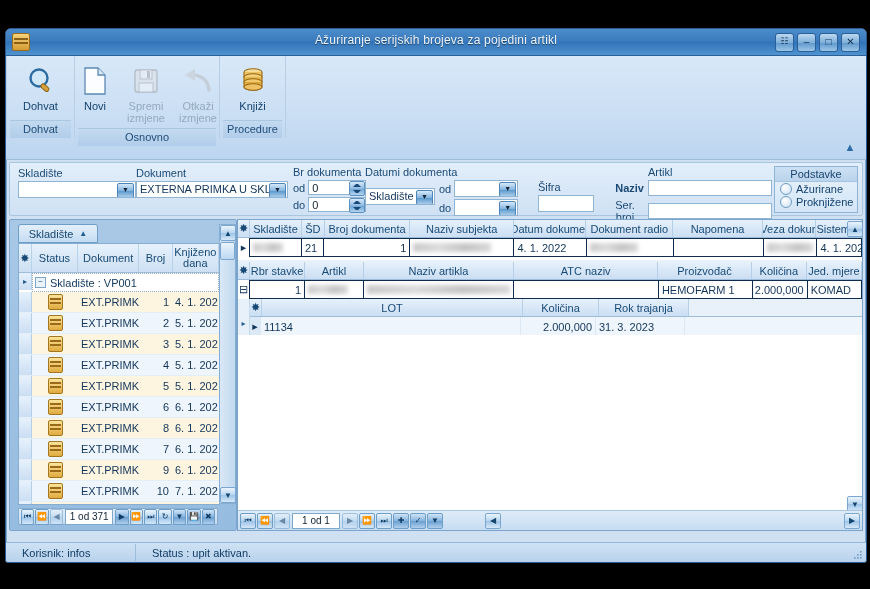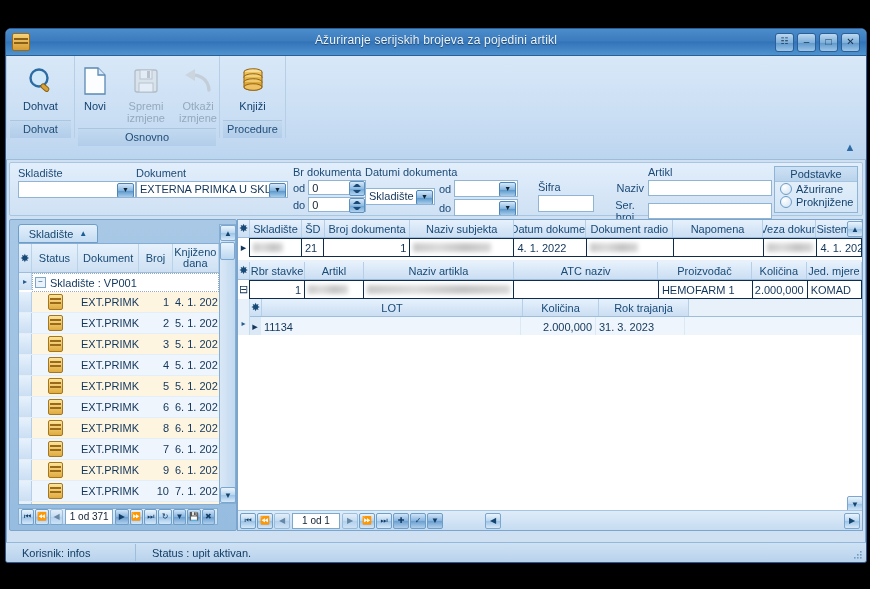--- a/index.html
+++ b/index.html
@@ -303,21 +303,21 @@
       </div>
     </div>
 
     <div class="fgrp" style="left:528px;top:12px;margin-top:6px;">
       <div class="flabel">Šifra</div>
       <div class="ipt" style="width:56px;height:17px;margin-top:2px;"></div>
     </div>
 
     <div class="fgrp" style="left:596px;top:3px;">
       <div class="flabel" style="padding-left:42px;">Artikl</div>
-      <div style="display:flex;align-items:center;gap:4px;margin-top:2px;">
+      <div style="display:flex;align-items:center;gap:4px;margin-top:2px;font-weight:bold;">
         <span class="fsub" style="width:38px;text-align:right;">Naziv</span>
         <div class="ipt" style="width:124px;height:16px;"></div>
       </div>
       <div style="display:flex;align-items:center;gap:4px;margin-top:3px;">
         <span class="fsub" style="width:38px;text-align:center;">Ser. broj</span>
         <div class="ipt" style="width:124px;height:16px;"></div>
       </div>
     </div>
 
     <div class="podstavke">

